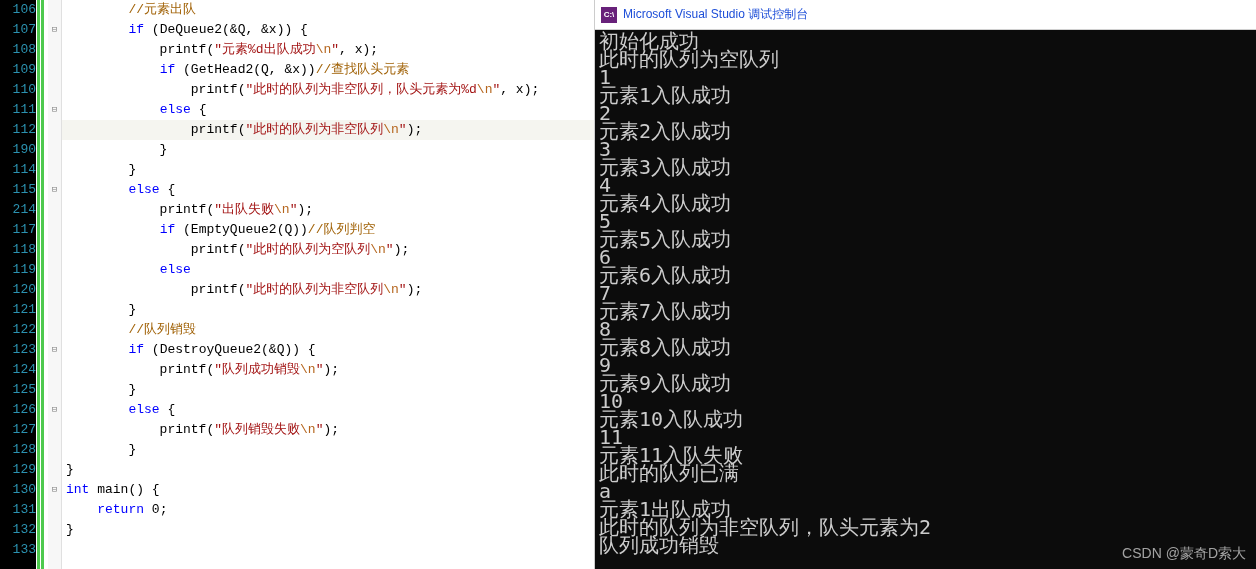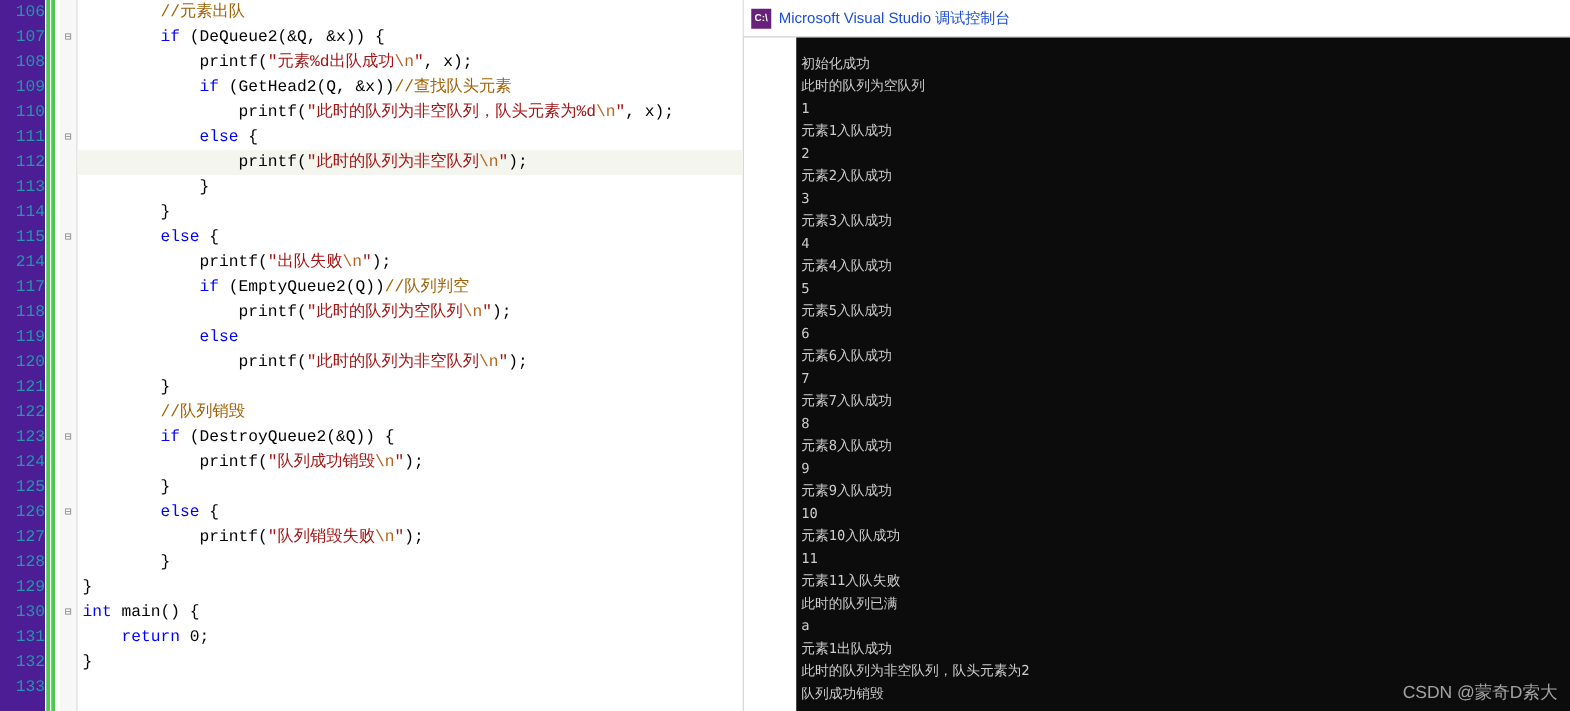--- a/index.html
+++ b/index.html
@@ -1,53 +1,53 @@
 <!DOCTYPE html>
 <html><head>
 <meta charset="utf-8">
 <style>
 * { margin: 0; padding: 0; box-sizing: border-box; }
 body { font-family: Consolas, "Courier New", monospace; font-size: 13px; width: 1256px; height: 569px; overflow: hidden; display: flex; background: #fff; }
 .editor { width: 594px; height: 569px; display: flex; background: #fff; position: relative; }
-.gutter { width: 36px; background: #4c1d95; text-align: right; padding-right: 0; color: #2b91af; }
+.gutter { width: 36px; background: #000000; text-align: right; padding-right: 0; color: #2b91af; }
 .gutter .ln { height: 20px; line-height: 20px; }
 .fold { width: 14px; background: #f7f7f7; border-right: 1px solid #e0e0e0; }
 .fold .fr { height: 20px; line-height: 20px; text-align: center; font-size: 9px; color: #808080; cursor: pointer; }
 .fold .fr::before { content: ""; }
 .fold .fr.box::before { content: "⊟"; }
 .bars { width: 12px; display: flex; }
 .bar { width: 3px; margin-left: 1px; }
 .bar.green { background: #4ec94e; }
 .code { flex: 1; position: relative; }
 .code .row { height: 20px; line-height: 20px; white-space: pre; padding-left: 4px; }
 .code .row.highlight { background: #f5f5f0; }
 .kw { color: #0000ff; }
 .str { color: #a31515; }
 .esc { color: #b5651d; }
 .cm { color: #a16207; }
 .console-wrap { flex: 1; height: 569px; display: flex; flex-direction: column; border-left: 1px solid #ccc; }
 .titlebar { height: 30px; background: #fff; display: flex; align-items: center; padding: 0 6px; border-bottom: 1px solid #d0d0d0; }
 .titlebar .icon { width: 16px; height: 16px; background: #68217a; color: #fff; font-size: 8px; display: flex; align-items: center; justify-content: center; margin-right: 6px; font-family: sans-serif; font-weight: bold; }
 .titlebar .title { color: #1d4ed8; font-family: "Microsoft YaHei", sans-serif; font-size: 12px; text-align: center; }
-.console { flex: 1; background: #0c0c0c; color: #cccccc; font-family: "SimSun", "NSimSun", monospace; font-size: 11px; padding: 12px 4px; line-height: 18px; white-space: pre-wrap; overflow: hidden; margin-left: 42px; }
+.console { flex: 1; background: #0c0c0c; color: #cccccc; font-family: "SimSun", "NSimSun", monospace; font-size: 20px; padding: 2px 4px; line-height: 18px; white-space: pre-wrap; overflow: hidden; }
 .watermark { position: fixed; right: 10px; bottom: 6px; color: rgba(200,200,200,0.8); font-family: "Microsoft YaHei", sans-serif; font-size: 14px; z-index: 10; margin-top: 25px; }
 </style>
 </head>
 <body>
 
 <div class="editor">
   <div class="gutter" id="gutter">
       <div class="ln">106</div>
       <div class="ln">107</div>
       <div class="ln">108</div>
       <div class="ln">109</div>
       <div class="ln">110</div>
       <div class="ln">111</div>
       <div class="ln">112</div>
-      <div class="ln">113</div>
+      <div class="ln">190</div>
       <div class="ln">114</div>
       <div class="ln">115</div>
       <div class="ln">214</div>
       <div class="ln">117</div>
       <div class="ln">118</div>
       <div class="ln">119</div>
       <div class="ln">120</div>
       <div class="ln">121</div>
       <div class="ln">122</div>
       <div class="ln">123</div>

